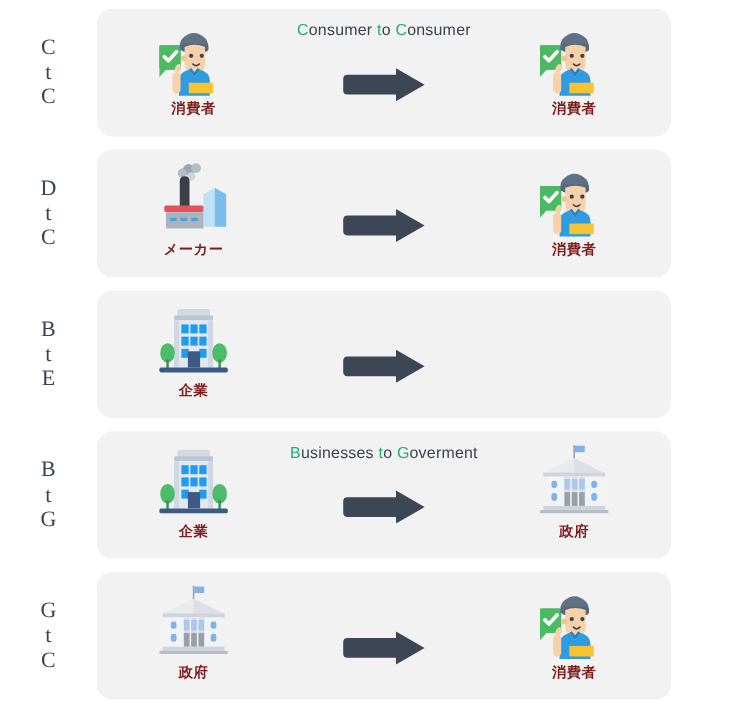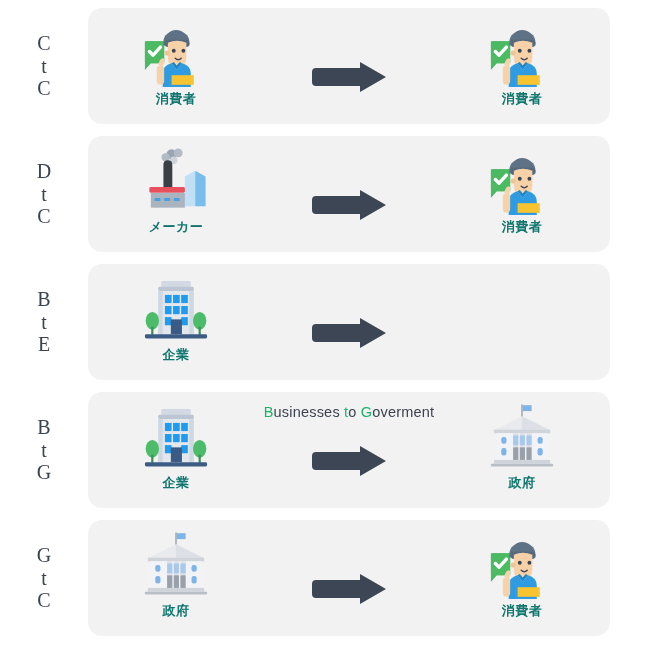--- a/index.html
+++ b/index.html
@@ -86,38 +86,39 @@
   .node.left  { left: 28px; }
   .node.right { right: 28px; }
   .art {
     width: 78px;
     height: 74px;
     display: block;
   }
   .caption {
     margin-top: 0px;
     font-size: 13px;
-    color: #0f766e;
+    color: #7f1d1d;
     font-family: "DejaVu Sans", sans-serif;
     font-weight: bold;
     letter-spacing: 0.5px;
     white-space: nowrap;
   }
 </style>
 </head>
 <body>
 
 <div class="diagram">
     <div class="row">
       <div class="acronym">
         <span>C</span>
         <span>t</span>
         <span>C</span>
       </div>
       <div class="panel">
+        <div class="title"><span class="hl">C</span><span class="">onsumer </span><span class="hl">t</span><span class="">o </span><span class="hl">C</span><span class="">onsumer</span></div>
         <div class="node left">
           <svg class="art" viewBox="0 0 100 100">
             <use xlink:href="#sym-consumer-icon"></use>
           </svg>
           <div class="caption">消費者</div>
         </div>
         <div class="arrow-wrap">
           <svg class="arrow" viewBox="0 0 78 30">
             <use xlink:href="#sym-arrow-icon"></use>
           </svg>

